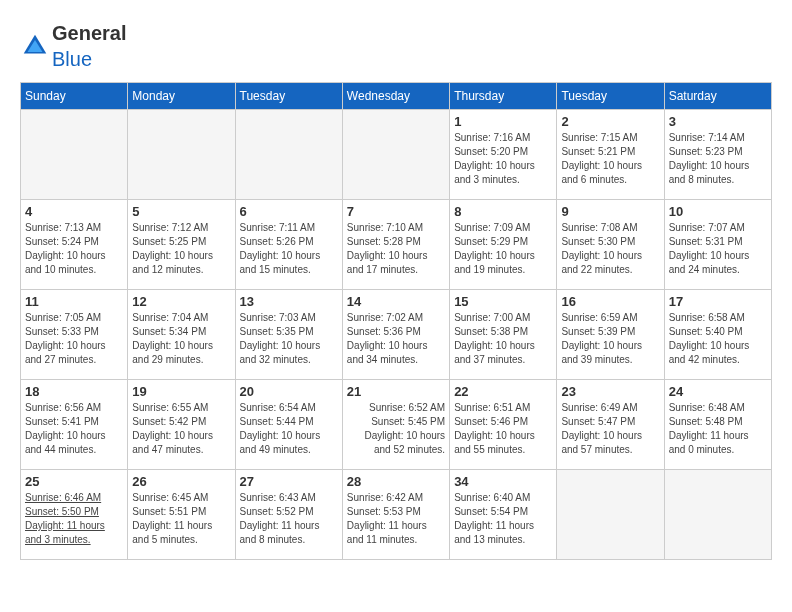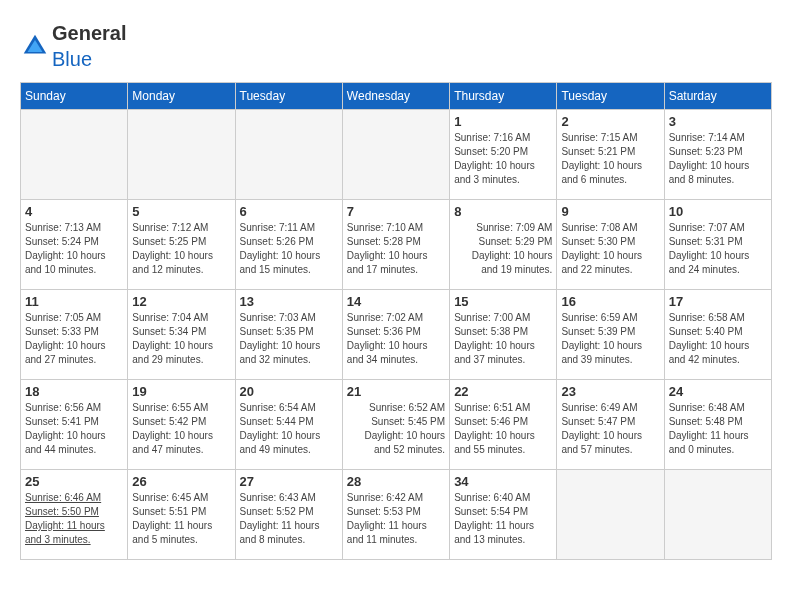--- a/index.html
+++ b/index.html
@@ -167,21 +167,21 @@
         </td>
         <td>
           <div class="day-number">7</div>
           <div class="day-info" style="white-space: pre-line;">Sunrise: 7:10 AM
 Sunset: 5:28 PM
 Daylight: 10 hours
 and 17 minutes.</div>
         </td>
         <td>
           <div class="day-number">8</div>
-          <div class="day-info" style="white-space: pre-line; text-align: right;">Sunrise: 7:09 AM
+          <div class="day-info" style="white-space: pre-line;">Sunrise: 7:09 AM
 Sunset: 5:29 PM
 Daylight: 10 hours
 and 19 minutes.</div>
         </td>
         <td>
           <div class="day-number">9</div>
           <div class="day-info" style="white-space: pre-line;">Sunrise: 7:08 AM
 Sunset: 5:30 PM
 Daylight: 10 hours
 and 22 minutes.</div>

